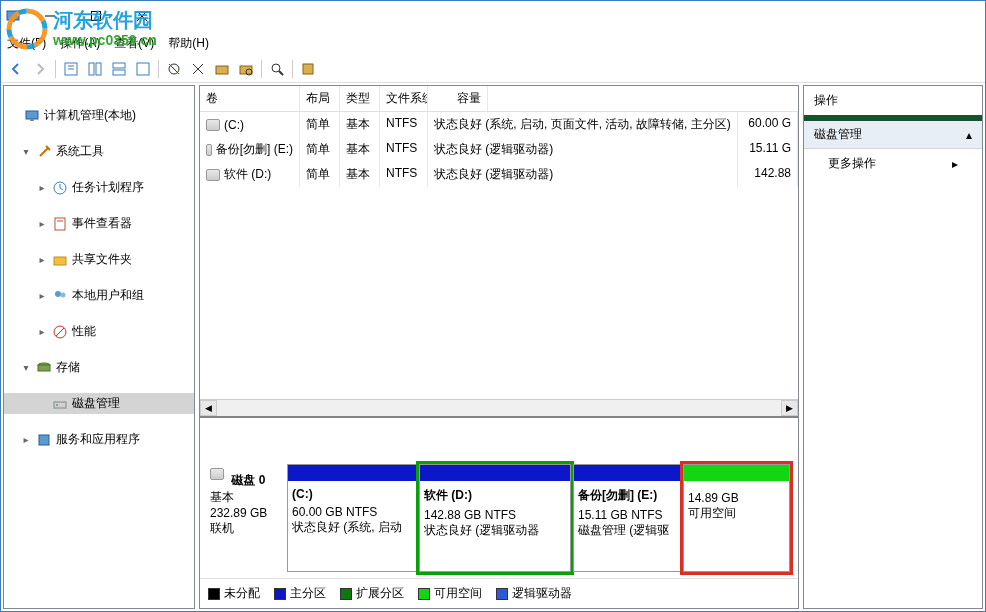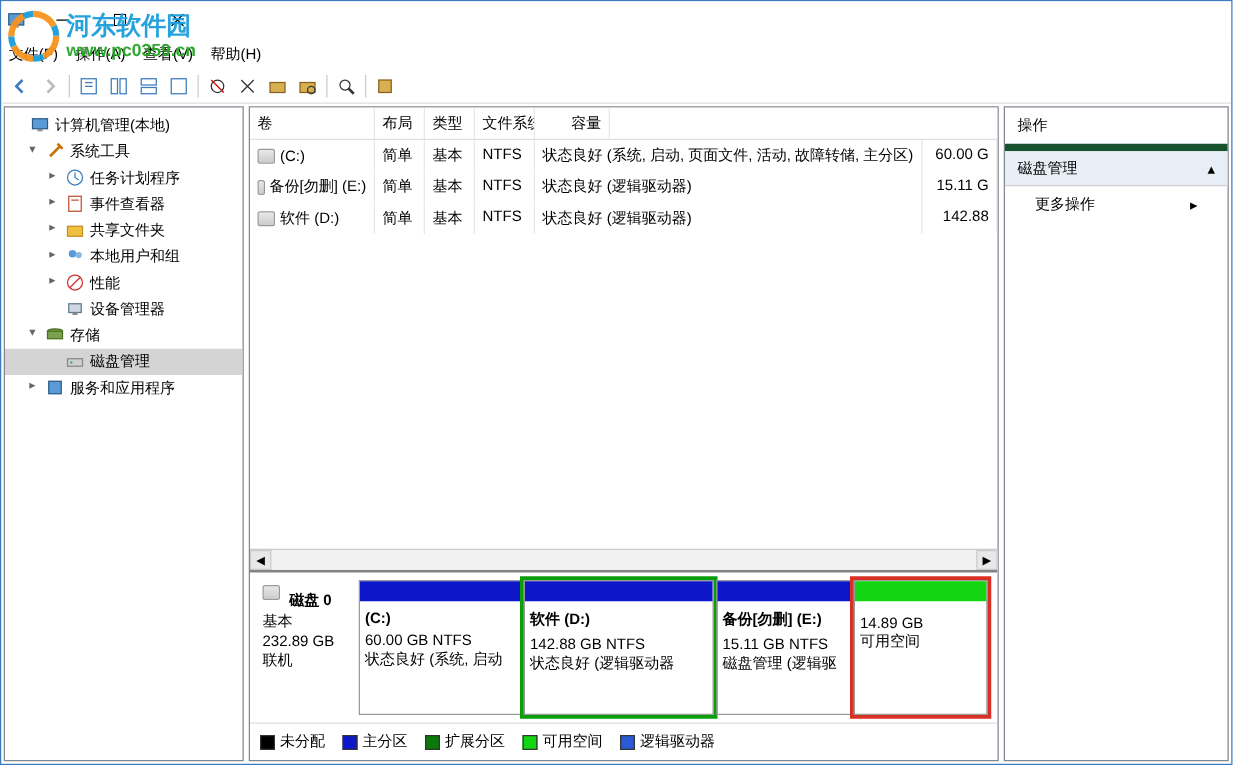--- a/index.html
+++ b/index.html
@@ -14,21 +14,21 @@
     .menu-bar { height: 24px; display: flex; align-items: center; padding: 0 6px; }
     .menu-bar span { margin-right: 14px; cursor: default; }
     
     .toolbar { height: 28px; display: flex; align-items: center; padding: 0 4px; gap: 2px; border-bottom: 1px solid #e0e0e0; }
     .toolbar .btn { width: 22px; height: 22px; display: flex; align-items: center; justify-content: center; }
     .toolbar .sep { width: 1px; height: 18px; background: #ccc; margin: 0 2px; }
     
     .main-content { display: flex; height: 528px; }
     
     .tree-panel { width: 192px; border: 1px solid #828790; margin: 2px; overflow: auto; background: #fff; padding: 4px 0; }
-    .tree-item { display: flex; align-items: flex-start; padding: 2px 4px; white-space: nowrap; }
+    .tree-item { display: flex; align-items: center; padding: 2px 4px; white-space: nowrap; margin-top: 15px; }
     .tree-item.selected { background: #d4d4d4; }
     .tree-toggle { width: 12px; text-align: center; font-size: 10px; color: #666; }
     .tree-icon { width: 16px; height: 16px; margin: 0 4px; display: inline-flex; align-items: center; justify-content: center; }
     .tree-item.lv1 { padding-left: 4px; }
     .tree-item.lv2 { padding-left: 16px; }
     .tree-item.lv3 { padding-left: 32px; }
     
     .center-panel { flex: 1; border: 1px solid #828790; margin: 2px; display: flex; flex-direction: column; overflow: hidden; }
     
     .volume-table { flex: 1; overflow: auto; }
@@ -41,21 +41,21 @@
     .col-fs { width: 48px; }
     .col-status { flex: 1; }
     .col-cap { width: 60px; text-align: right; }
     .drive-icon { width: 14px; height: 12px; background: linear-gradient(#e8e8e8,#ccc); border: 1px solid #999; border-radius: 2px; margin-right: 4px; display: inline-block; }
     
     .scrollbar-row { height: 17px; display: flex; background: #f0f0f0; border-top: 1px solid #ccc; }
     .scroll-btn { width: 17px; background: #e8e8e8; border: 1px solid #ccc; display: flex; align-items: center; justify-content: center; font-size: 9px; }
     .scroll-track { flex: 1; }
     
     .disk-panel { border-top: 2px solid #838383; display: flex; flex-direction: column; }
-    .disk-row { display: flex; padding: 6px; gap: 4px; height: 120px; }
+    .disk-row { display: flex; padding: 6px; gap: 4px; height: 120px; margin-top: 40px; }
     .disk-info { width: 108px; padding: 4px; }
     .disk-info .drive-icon { margin-bottom: 4px; }
     .disk-name { font-weight: bold; }
     .partitions { flex: 1; display: flex; }
     .partition { position: relative; border: 1px solid #999; margin-right: 2px; display: flex; flex-direction: column; }
     .part-top { height: 16px; }
     .part-body { flex: 1; padding: 6px 4px; font-size: 12px; overflow: hidden; }
     .part-body .pname { font-weight: bold; margin-bottom: 4px; }
     .highlight-red { outline: 3px solid #d93025; outline-offset: 0; }
     .highlight-green { outline: 3px solid #0a9e0a; outline-offset: 0; }
@@ -247,30 +247,20 @@
     </div>
     <div class="tree-item lv3">
       <span class="tree-toggle">▸</span>
       <span class="tree-icon">
           <svg width="16" height="16">
             <circle cx="8" cy="8" r="6" fill="none" stroke="#d03030"></circle>
             <line x1="4" y1="12" x2="12" y2="4" stroke="#d03030"></line>
           </svg>
         </span>
       <span>性能</span>
-    </div>
-    <div class="tree-item lv3">
-      <span class="tree-toggle"></span>
-      <span class="tree-icon">
-          <svg width="16" height="16">
-            <rect x="3" y="4" width="10" height="7" fill="#cfd8e0" stroke="#5a7a90"></rect>
-            <rect x="6" y="11" width="4" height="2" fill="#888"></rect>
-          </svg>
-        </span>
-      <span>设备管理器</span>
     </div>
     <div class="tree-item lv2">
       <span class="tree-toggle">▾</span>
       <span class="tree-icon">
           <svg width="16" height="16">
             <ellipse cx="8" cy="5" rx="6" ry="2" fill="#7aa050" stroke="#4a7020"></ellipse>
             <rect x="2" y="5" width="12" height="6" fill="#7aa050" stroke="#4a7020"></rect>
           </svg>
         </span>
       <span>存储</span>

